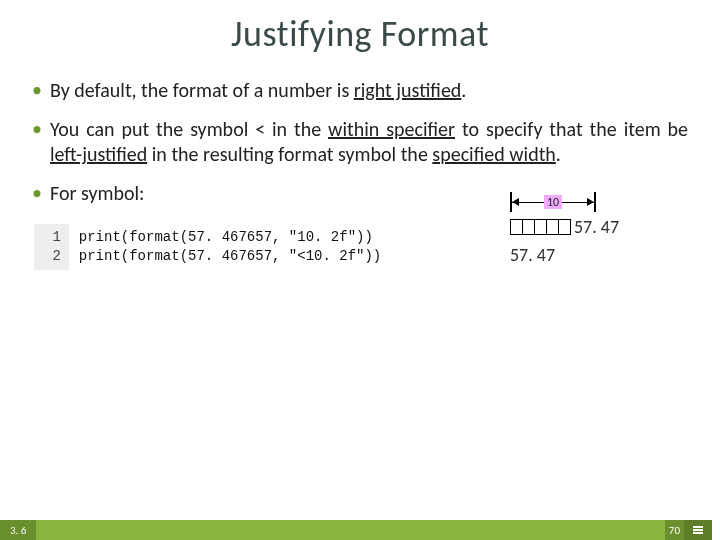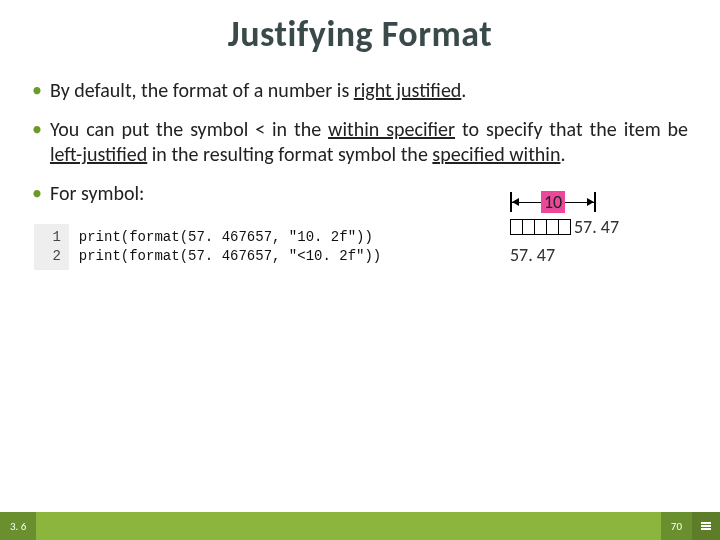--- a/index.html
+++ b/index.html
@@ -14,21 +14,21 @@
   }
   .slide {
     width: 720px;
     height: 540px;
     position: relative;
     padding: 0;
   }
   .title {
     text-align: center;
     font-size: 36px;
-    font-weight: 700;
+    font-weight: 400;
     color: #3a4a4a;
     padding-top: 12px;
     padding-bottom: 8px;
     letter-spacing: 0.5px;
   }
   .content {
     padding: 14px 32px 0 32px;
   }
   .bullet {
     display: flex;
@@ -112,23 +112,23 @@
     top: 50%;
     width: 0; height: 0;
     border-top: 4px solid transparent;
     border-bottom: 4px solid transparent;
     transform: translateY(-50%);
   }
   .diag-arrow-l { left: 0; border-right: 7px solid #000; }
   .diag-arrow-r { right: 0; border-left: 7px solid #000; }
   .diag-width {
     position: relative;
-    background: #ec4899;
+    background: #f0abfc;
     padding: 0 3px;
-    font-size: 18px;
+    font-size: 12px;
     font-family: Calibri, Arial, sans-serif;
     z-index: 1;
   }
   .diag-row {
     display: flex;
     align-items: center;
     margin-top: 2px;
   }
   .cells {
     display: flex;
@@ -147,38 +147,38 @@
   }
   .diag-val2 {
     font-size: 18px;
     margin-top: 6px;
     color: #333;
     font-family: Calibri, Arial, sans-serif;
   }
 
   .footer {
     position: absolute;
-    left: 0; right: 0; bottom: 0;
-    height: 28px;
+    left: 0; right: 8px; bottom: 0;
+    height: 20px;
     background: #8bb53c;
     display: flex;
     align-items: stretch;
     font-size: 11px;
     color: #fff;
   }
   .footer-left {
     background: #6a8f2e;
     padding: 0 10px;
     display: flex;
     align-items: center;
   }
   .footer-spacer { flex: 1; }
   .footer-page {
     background: #6a8f2e;
-    padding: 0 10px;
+    padding: 0 4px;
     display: flex;
     align-items: center;
   }
   .footer-icon {
     width: 28px;
     background: #5d7d28;
     display: flex;
     align-items: center;
     justify-content: center;
   }
@@ -203,21 +203,21 @@
     <div class="bullet">
       <span class="bullet-mark">•</span>
       <span class="bullet-text">
         <span>By default, the format of a number is </span><u>right justified</u><span>.</span>
       </span>
     </div>
 
     <div class="bullet">
       <span class="bullet-mark">•</span>
       <span class="bullet-text">
-        <span>You can put the symbol &lt; in the </span><u>within specifier</u><span> to specify that the item be </span><u>left-justified</u><span> in the resulting format symbol the </span><u>specified within</u><span>.</span>
+        <span>You can put the symbol &lt; in the </span><u>within specifier</u><span> to specify that the item be </span><u>left-justified</u><span> in the resulting format symbol the </span><u>specified width</u><span>.</span>
       </span>
     </div>
 
     <div class="bullet">
       <span class="bullet-mark">•</span>
       <span class="bullet-text">For symbol:</span>
     </div>
 
   </div>
 

